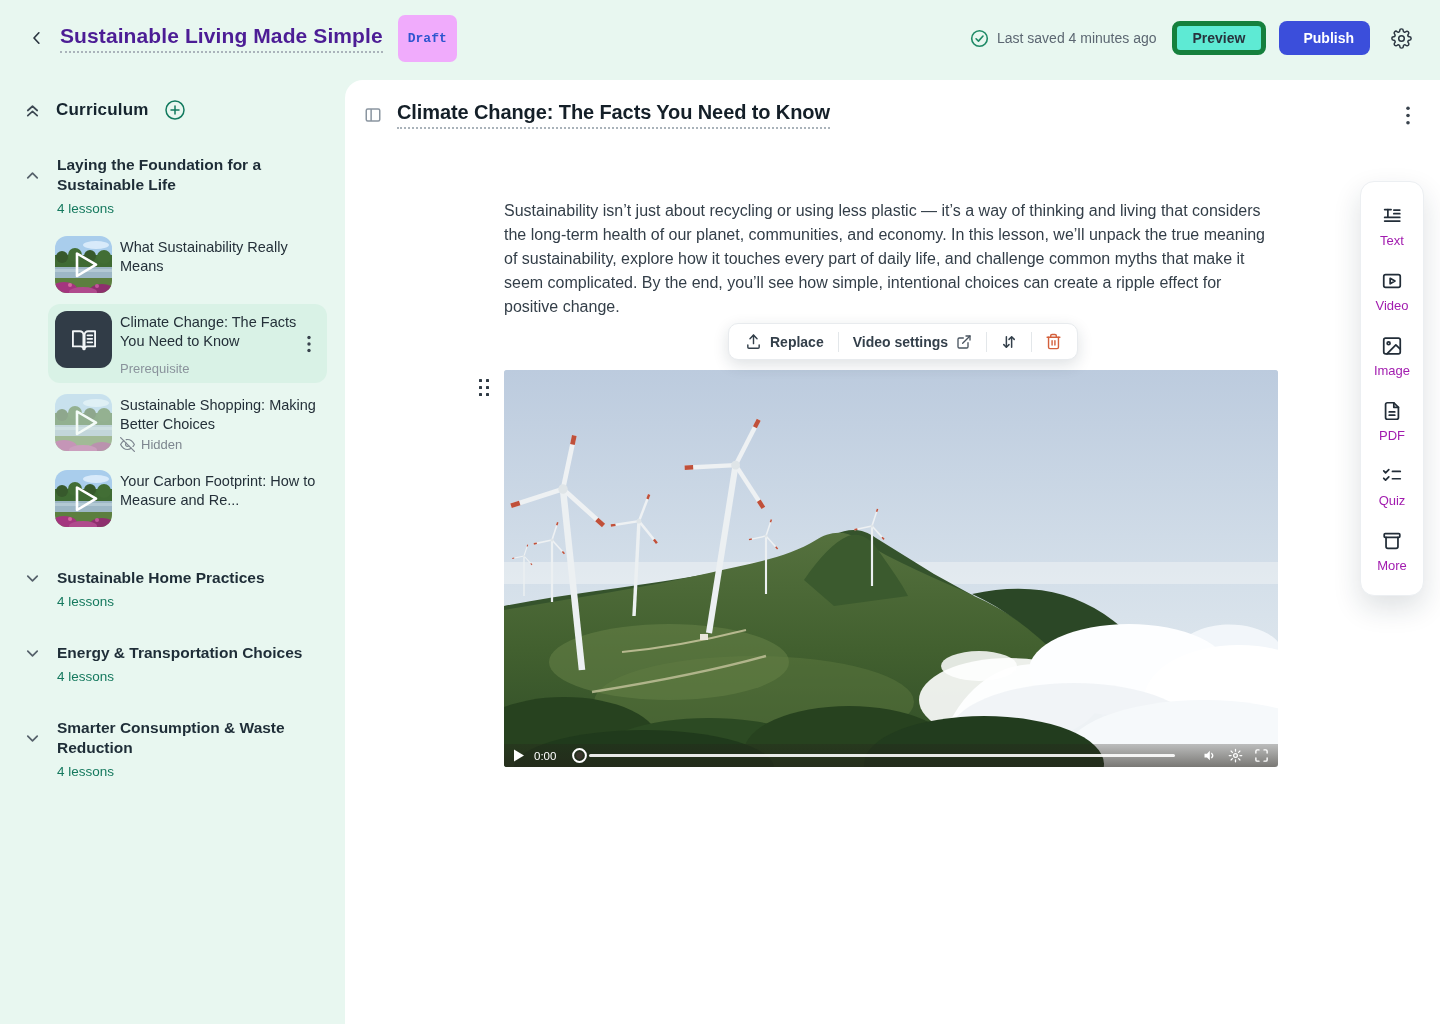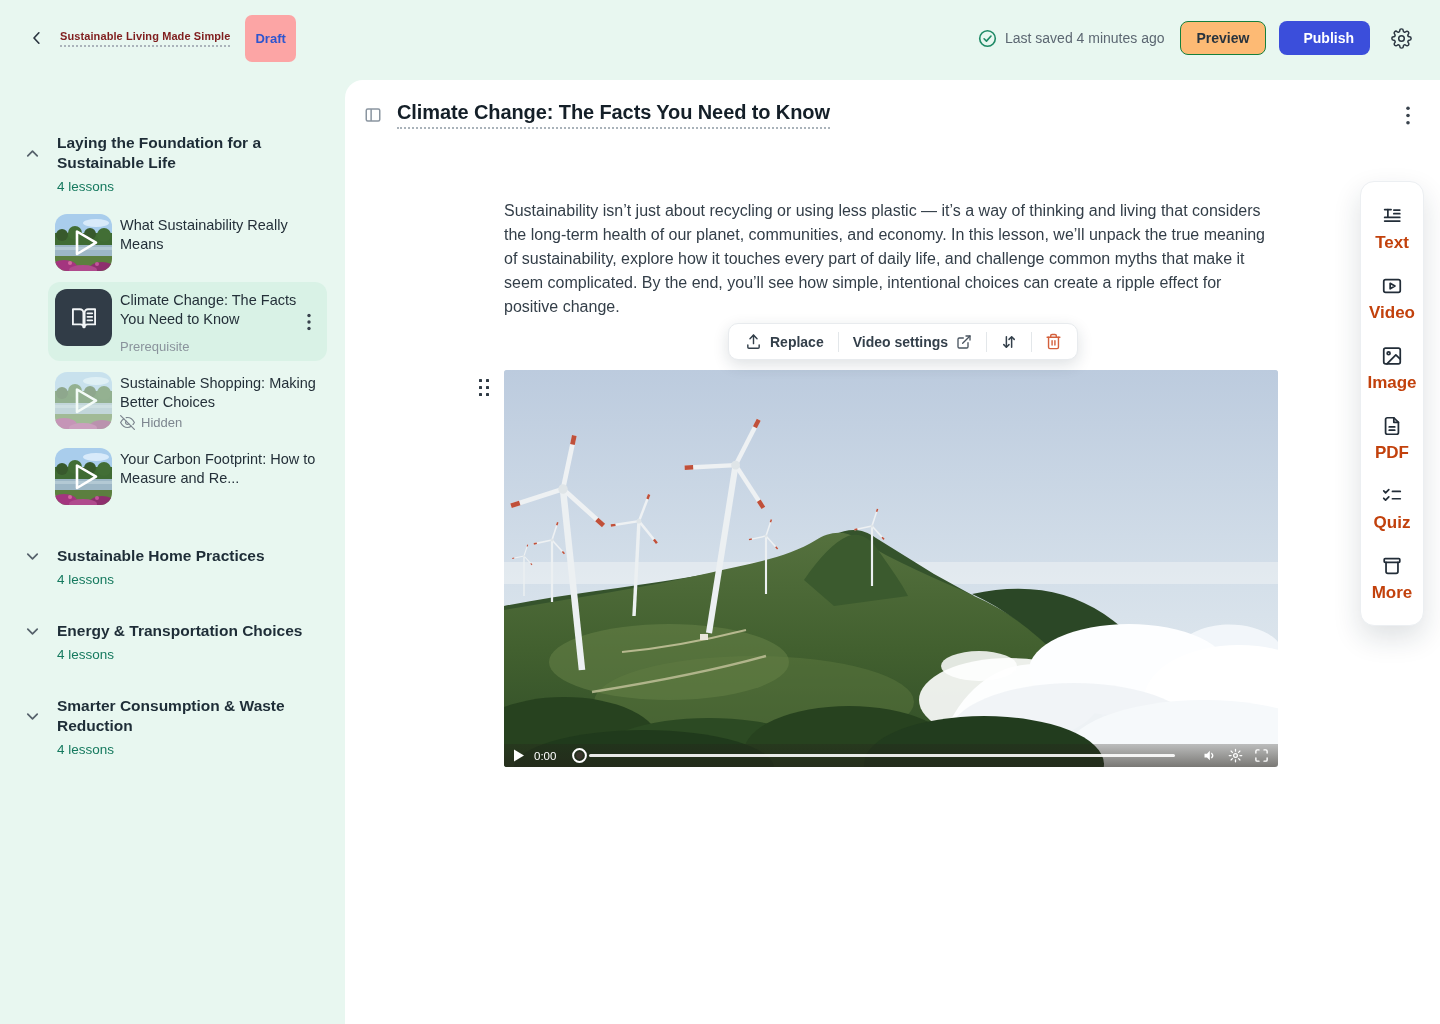--- a/index.html
+++ b/index.html
@@ -9,29 +9,29 @@
     background:#e8f7f0;
     position:relative;
     overflow:hidden;
     color:#1c2a34;
   }
   svg { display:block; }
 
   
   .header { position:absolute; top:0; left:0; right:0; height:76px; display:flex; align-items:center; padding:0 24px; }
   .back-btn { width:26px; height:26px; display:flex; align-items:center; justify-content:center; cursor:pointer; }
-  .course-title { margin-left:10px; font-size:11px; font-weight:700; color:#7f1d1d; letter-spacing:.1px;
+  .course-title { margin-left:10px; font-size:21px; font-weight:700; color:#4c1d95; letter-spacing:.1px;
     border-bottom:2px dotted #aab3ba; padding-bottom:3px; cursor:text;text-align:right; }
-  .draft-badge { margin-left:15px; background:#fca5a5; color:#2d55cf; font-size:13px; font-weight:600;
-    padding:16px 10px; border-radius:7px; }
+  .draft-badge { margin-left:15px; background:#f0abfc; color:#2d55cf; font-size:13px; font-weight:600;
+    padding:16px 10px; border-radius:7px;font-family:Liberation Mono, monospace; }
   .header-right { margin-left:auto; display:flex; align-items:center; gap:13px; }
   .saved { display:flex; align-items:center; gap:8px; color:#5c6772; font-size:14px; margin-right:2px; }
   .btn { height:34px; padding:0 16px; border-radius:8px; font-size:14px; font-weight:600; display:flex;
     align-items:center; cursor:pointer; border:none; font-family:inherit; }
-  .btn-secondary { background:#fdba74; border:1px solid #15803d; color:#28333e; }
+  .btn-secondary { background:#5eead4; border:5px solid #15803d; color:#28333e; }
   .btn-primary { background:#3b4edb; color:#ffffff;padding-left:24px; }
   .gear-btn { width:30px; height:30px; display:flex; align-items:center; justify-content:center; cursor:pointer; margin-left:3px; }
 
   
   .sidebar { position:absolute; top:76px; left:0; width:345px; bottom:0; padding:23px 0 0 24px; }
   .curr-row { display:flex; align-items:center; gap:15px; }
   .curr-title { font-size:17px; font-weight:700; color:#15242e; letter-spacing:.2px; }
   .icon-btn { cursor:pointer; display:flex; align-items:center; justify-content:center; }
   .section { margin-top:34px; display:grid; grid-template-columns:17px 1fr; column-gap:16px; width:300px; }
   .sec-chevron { grid-row:1; align-self:center; cursor:pointer; }
@@ -80,21 +80,21 @@
   .time { color:#fff; font-size:11.5px; margin:0 16px 0 10px; font-weight:500; }
   .knob { cursor:pointer; margin-right:2px; display:flex; }
   .track { flex:1; height:2.5px; background:rgba(255,255,255,.9); border-radius:2px; margin:0 16px 0 0; cursor:pointer; }
   .ctrl-icon { cursor:pointer; display:flex; margin-left:11px; }
 
   
   .insert-panel { position:absolute; left:1360px; top:181px; width:64px; background:#fff;
     border:1px solid #eceff2; border-radius:14px; box-shadow:0 12px 28px rgba(23,43,58,.14);
     padding:11px 0 12px; }
   .panel-item { display:flex; flex-direction:column; align-items:center; gap:6px; padding:12px 0 10px; cursor:pointer; }
-  .panel-label { font-size:17px; font-weight:700; color:#c2410c; }
+  .panel-label { font-size:13px; font-weight:400; color:#a21caf; }
 </style>
 </head>
 <body>
 
 <div class="header">
   <div class="back-btn">
     <svg width="18" height="18" viewBox="0 0 24 24" fill="none" stroke="#2a3540" stroke-width="2.2" stroke-linecap="round" stroke-linejoin="round">
         <polyline points="14.5,5 8,12 14.5,19"></polyline>
       </svg>
   </div>
@@ -113,20 +113,36 @@
     <div class="gear-btn">
       <svg width="21" height="21" viewBox="0 0 24 24" fill="none" stroke="#2a3540" stroke-width="1.7" stroke-linecap="round" stroke-linejoin="round">
           <circle cx="12" cy="12" r="3.2"></circle>
           <path d="M19.4 15a1.65 1.65 0 0 0 .33 1.82l.06.06a2 2 0 1 1-2.83 2.83l-.06-.06a1.65 1.65 0 0 0-1.82-.33 1.65 1.65 0 0 0-1 1.51V21a2 2 0 1 1-4 0v-.09A1.65 1.65 0 0 0 9 19.4a1.65 1.65 0 0 0-1.82.33l-.06.06a2 2 0 1 1-2.83-2.83l.06-.06a1.65 1.65 0 0 0 .33-1.82 1.65 1.65 0 0 0-1.51-1H3a2 2 0 1 1 0-4h.09A1.65 1.65 0 0 0 4.6 9a1.65 1.65 0 0 0-.33-1.82l-.06-.06a2 2 0 1 1 2.83-2.83l.06.06a1.65 1.65 0 0 0 1.82.33H9a1.65 1.65 0 0 0 1-1.51V3a2 2 0 1 1 4 0v.09a1.65 1.65 0 0 0 1 1.51 1.65 1.65 0 0 0 1.82-.33l.06-.06a2 2 0 1 1 2.83 2.83l-.06.06a1.65 1.65 0 0 0-.33 1.82V9a1.65 1.65 0 0 0 1.51 1H21a2 2 0 1 1 0 4h-.09a1.65 1.65 0 0 0-1.51 1z"></path>
         </svg>
     </div>
   </div>
 </div>
 
 <div class="sidebar">
+  <div class="curr-row">
+    <div class="icon-btn">
+      <svg width="17" height="17" viewBox="0 0 18 18" fill="none" stroke="#3d4953" stroke-width="1.8" stroke-linecap="round" stroke-linejoin="round">
+          <polyline points="4,9 9,4.5 14,9"></polyline>
+          <polyline points="4,14.5 9,10 14,14.5"></polyline>
+        </svg>
+    </div>
+    <div class="curr-title">Curriculum</div>
+    <div class="icon-btn">
+      <svg width="22" height="22" viewBox="0 0 22 22" fill="none" stroke="#117a5e" stroke-width="1.5" stroke-linecap="round">
+          <circle cx="11" cy="11" r="9"></circle>
+          <line x1="11" y1="7" x2="11" y2="15"></line>
+          <line x1="7" y1="11" x2="15" y2="11"></line>
+        </svg>
+    </div>
+  </div>
 
   <div class="section">
     <div class="sec-chevron">
       <svg width="17" height="17" viewBox="0 0 18 18" fill="none" stroke="#55606a" stroke-width="1.8" stroke-linecap="round" stroke-linejoin="round">
           <polyline points="4,11.5 9,6.5 14,11.5"></polyline>
         </svg>
     </div>
     <div class="sec-title">Laying the Foundation for a Sustainable Life</div>
     <div class="sec-count">4 lessons</div>
   </div>

